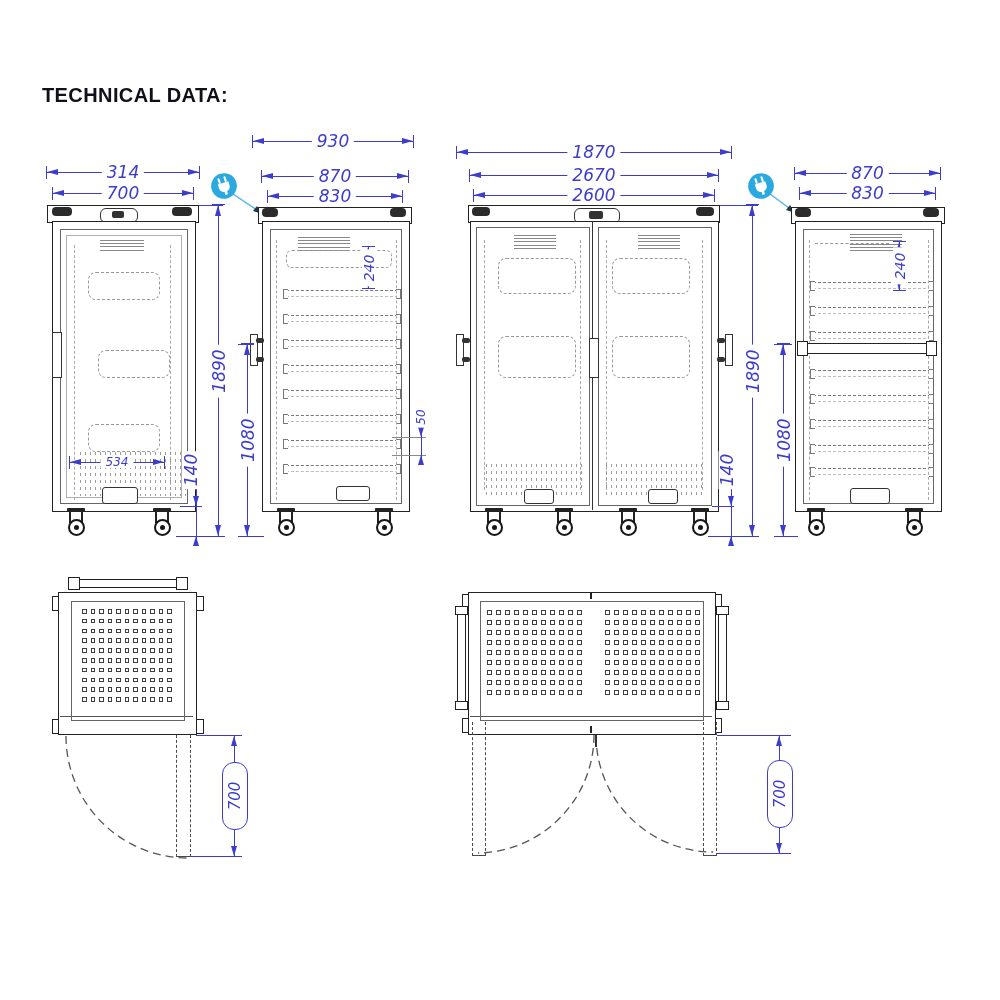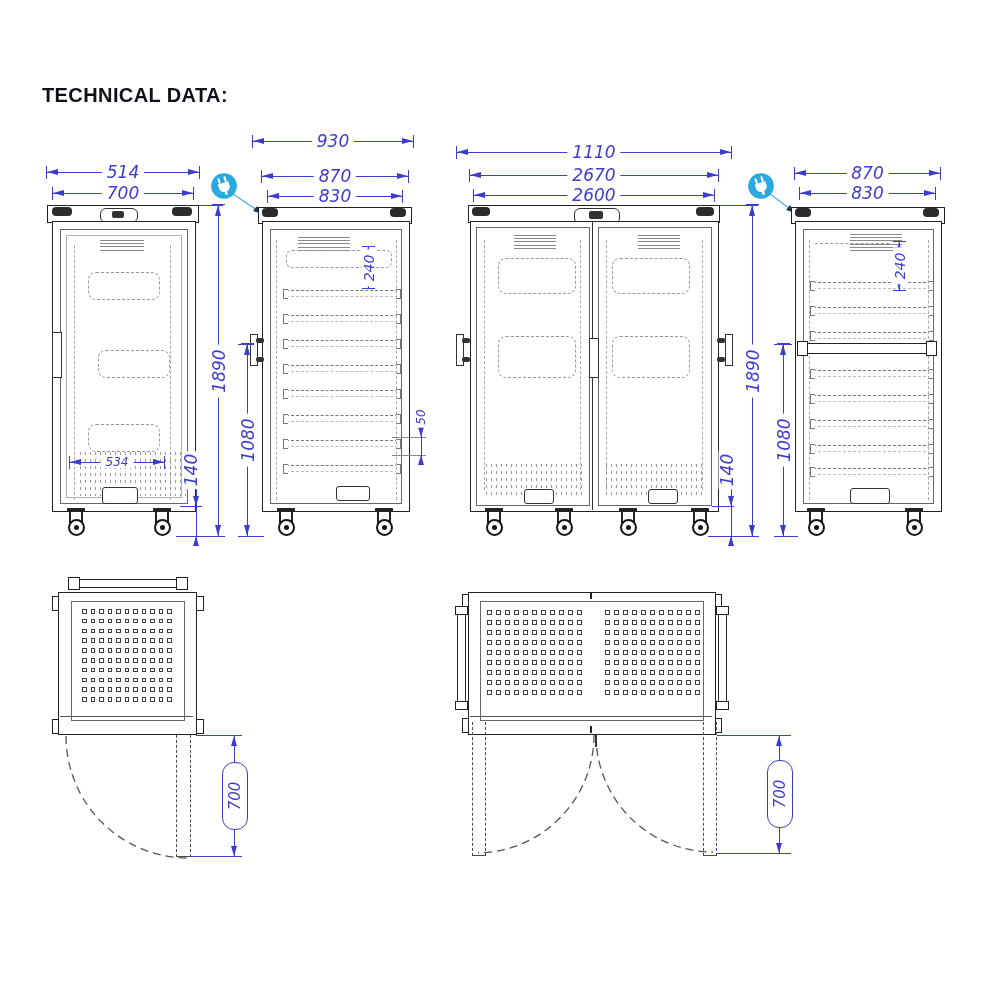--- a/index.html
+++ b/index.html
@@ -131,21 +131,21 @@
         <span class="plate"></span>
         <span class="fork"></span>
         <span class="wheel">
           <span class="hub"></span>
         </span>
       </div>
 
     <div class="dimh" style="left:47px;top:172px;width:152px;">
       <span class="al"></span>
         <span class="ar"></span>
-      <span class="dlab">514</span>
+      <span class="dlab">314</span>
     </div>
     <div class="dimh" style="left:53px;top:193px;width:140px;">
       <span class="al"></span>
         <span class="ar"></span>
       <span class="dlab">700</span>
     </div>
     <div class="dimh" style="left:70px;top:462px;width:94px;">
       <span class="al"></span>
         <span class="ar"></span>
       <span class="dlab s11">534</span>
@@ -292,21 +292,21 @@
         <span class="plate"></span>
         <span class="fork"></span>
         <span class="wheel">
           <span class="hub"></span>
         </span>
       </div>
 
     <div class="dimh" style="left:457px;top:152px;width:274px;">
       <span class="al"></span>
         <span class="ar"></span>
-      <span class="dlab">1110</span>
+      <span class="dlab">1870</span>
     </div>
     <div class="dimh" style="left:470px;top:175px;width:248px;">
       <span class="al"></span>
         <span class="ar"></span>
       <span class="dlab">2670</span>
     </div>
     <div class="dimh" style="left:474px;top:195px;width:240px;">
       <span class="al"></span>
         <span class="ar"></span>
       <span class="dlab">2600</span>

